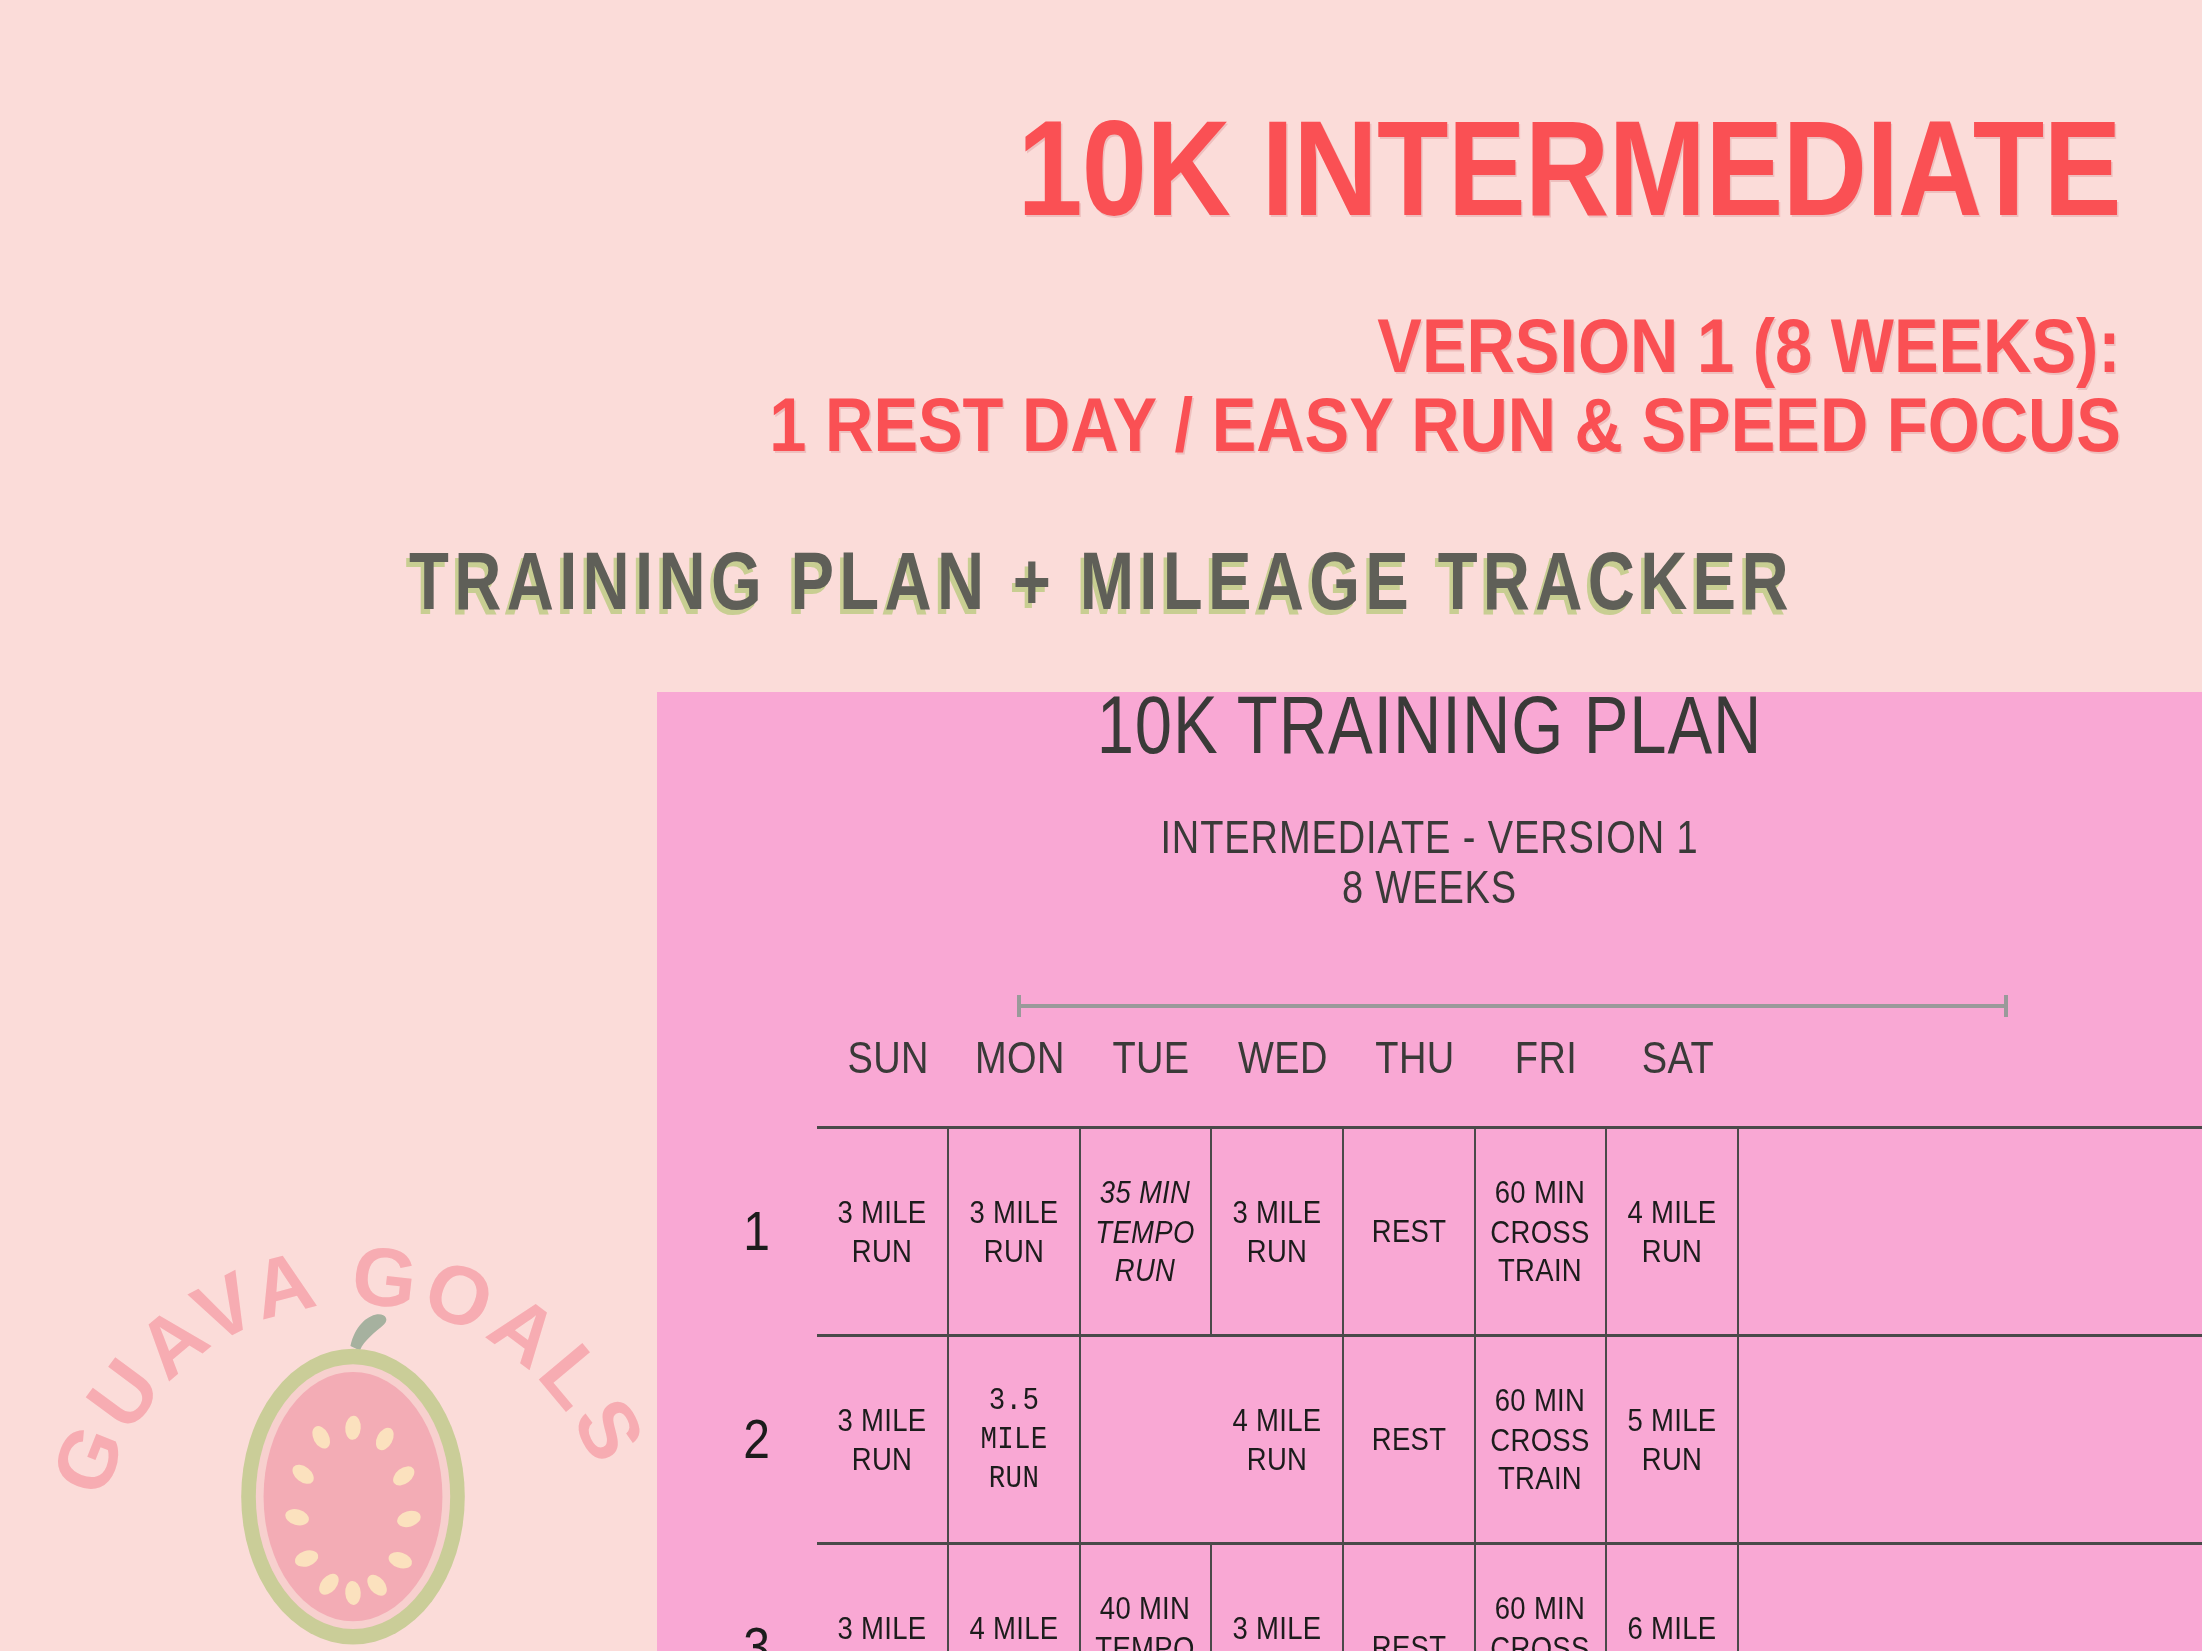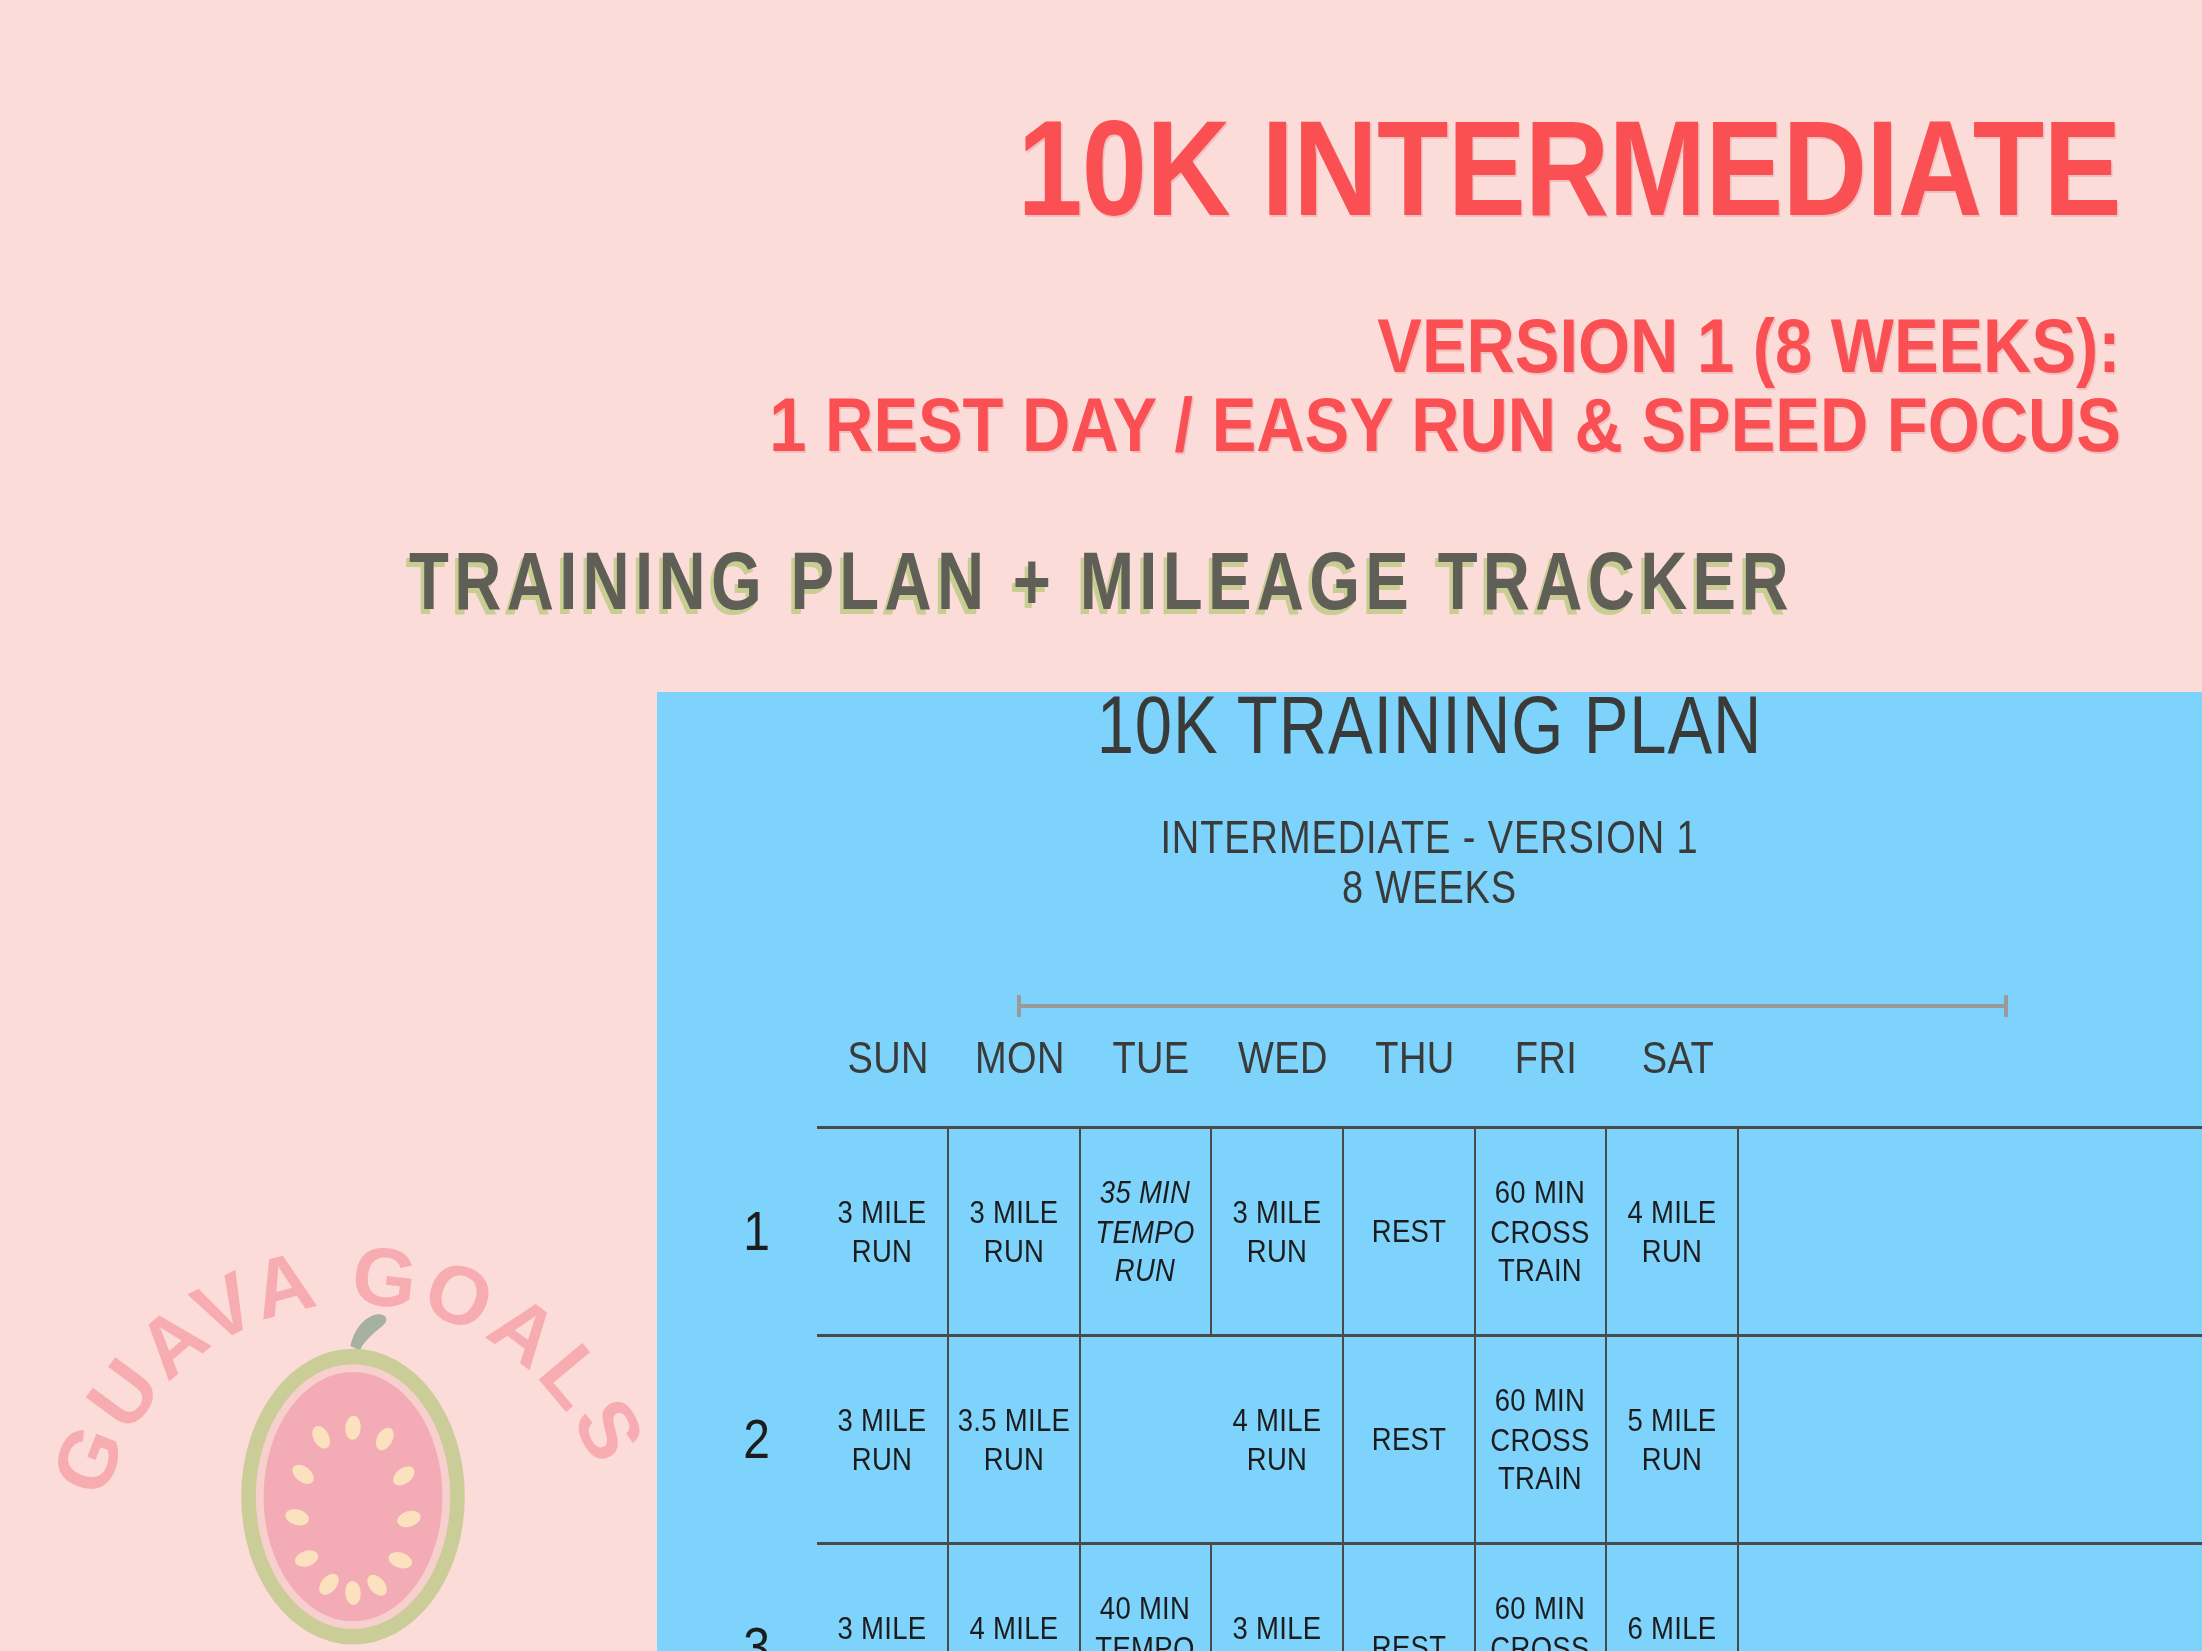--- a/index.html
+++ b/index.html
@@ -53,21 +53,21 @@
     letter-spacing:5.2px;
     white-space:nowrap;
     transform:scaleX(1.02) scaleY(1.28);
     transform-origin:center top;
     text-shadow:-3.4px 4.3px 0 #C8CE92;
   }
 
   
   #card{
     position:absolute;left:657px;top:692px;width:1545px;height:960px;
-    background:#7dd3fc;overflow:hidden;
+    background:#f9a8d4;overflow:hidden;
   }
   .card-title{
     position:absolute;left:0;right:0;top:-15.5px;
     text-align:center;
     font-size:67px;font-weight:400;color:#3A3A38;
     letter-spacing:0.9px;
     transform:scaleY(1.22);transform-origin:center top;
     white-space:nowrap;
   }
   .card-sub{
@@ -249,21 +249,21 @@
           <span>4 MILE
 RUN</span>
         </div>
       </div>
       <div class="wk">
         <div class="wk-num">2</div>
         <div class="cell" style="left: 0px;">
           <span>3 MILE
 RUN</span>
         </div>
-        <div class="cell" style="left: 132px;">
+        <div class="cell" style="left: 132px; font-family: Liberation Mono, monospace;">
           <span>3.5 MILE
 RUN</span>
         </div>
         <div class="cell" style="left: 395px;">
           <span>4 MILE
 RUN</span>
         </div>
         <div class="cell" style="left: 527px;">
           <span>REST</span>
         </div>

